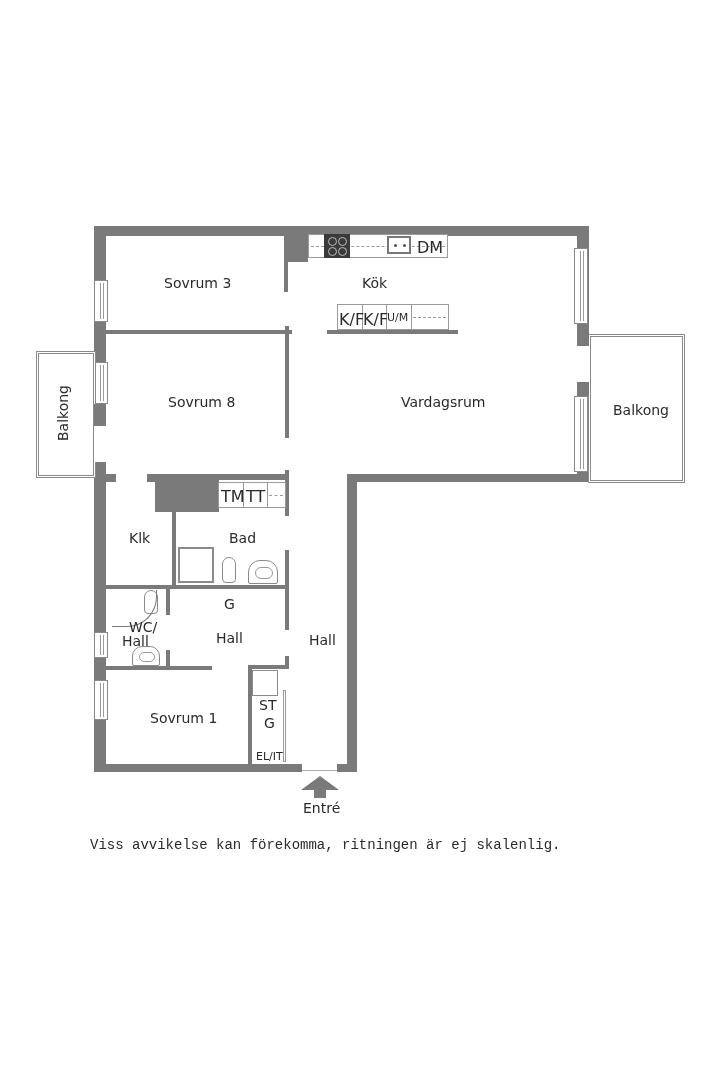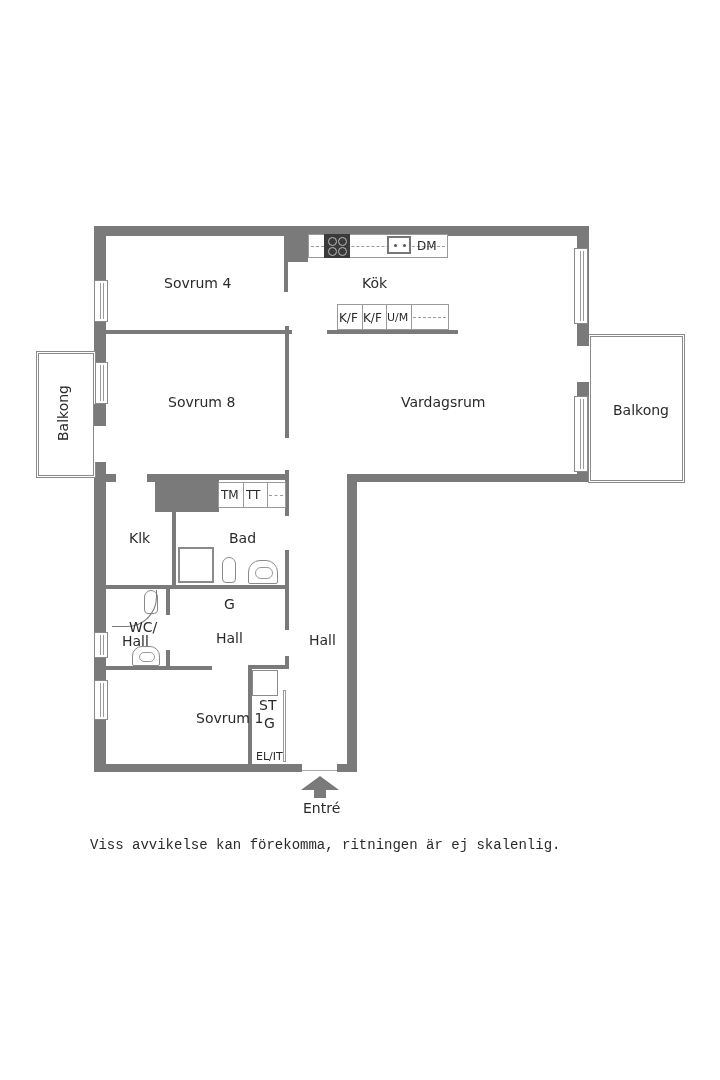--- a/index.html
+++ b/index.html
@@ -1,20 +1,20 @@
 <!DOCTYPE html>
 <html><head>
 <meta charset="utf-8">
 <style>
   html, body { margin: 0; padding: 0; background: #ffffff; }
   body { width: 720px; height: 1080px; position: relative; overflow: hidden;
          font-family: "DejaVu Sans", "Liberation Sans", sans-serif; color: #2a2a2a; }
   .w { position: absolute; background: #7a7a7a; }
   .lbl { position: absolute; font-size: 14px; color: #2a2a2a; white-space: nowrap; line-height: 1; }
-  .small { font-size: 12px; }
+  .small { font-size: 16px; }
   .win { position: absolute; background: #fff; border: 1px solid #8a8a8a; box-sizing: border-box; }
   .win::after { content: ""; position: absolute; left: 50%; top: 2px; bottom: 2px; width: 2px; margin-left: -1px;
                 border-left: 1px solid #9a9a9a; border-right: 1px solid #9a9a9a; }
   .balc { position: absolute; border: 3px double #8a8a8a; box-sizing: border-box; background: #fff; }
   .counter { position: absolute; border: 1px solid #9a9a9a; background: #fff; box-sizing: border-box; }
   .dash { position: absolute; height: 0; border-top: 1px dashed #9a9a9a; }
   .cell { position: absolute; border-left: 1px solid #9a9a9a; top: 0; bottom: 0; }
   .fix { position: absolute; border: 1px solid #8a8a8a; background: #fff; box-sizing: border-box; }
 </style>
 </head>
@@ -117,32 +117,32 @@
   <div style="position:absolute;left:112px;top:590px;width:44px;height:36px;border-right:1px solid #777;border-bottom:1px solid #777;border-radius:0 0 30px 0;"></div>
 
   <div class="fix" style="left:252px;top:670px;width:26px;height:26px;"></div>
   <div style="position:absolute;left:283px;top:690px;width:3px;height:72px;border:1px solid #999;box-sizing:border-box;"></div>
 
   <div style="position:absolute;left:302px;top:770px;width:35px;height:1px;background:#aaa;"></div>
   <div style="position:absolute;left:301px;top:776px;width:0;height:0;border-left:19px solid transparent;border-right:19px solid transparent;border-bottom:14px solid #7a7a7a;"></div>
   <div style="position:absolute;left:314px;top:790px;width:12px;height:8px;background:#7a7a7a;"></div>
   <span class="lbl" style="left:303px;top:801px;">Entré</span>
 
-  <span class="lbl" style="left:164px;top:276px;">Sovrum 4</span>
+  <span class="lbl" style="left:164px;top:276px;">Sovrum 3</span>
   <span class="lbl" style="left:362px;top:276px;">Kök</span>
   <span class="lbl" style="left:168px;top:395px;">Sovrum 8</span>
   <span class="lbl" style="left:401px;top:395px;">Vardagsrum</span>
   <span class="lbl" style="left:35px;top:406px;transform:rotate(-90deg);">Balkong</span>
   <span class="lbl" style="left:613px;top:403px;">Balkong</span>
   <span class="lbl" style="left:129px;top:531px;">Klk</span>
   <span class="lbl" style="left:229px;top:531px;text-align:right;">Bad</span>
   <span class="lbl" style="left:224px;top:597px;">G</span>
   <span class="lbl" style="left:129px;top:620px;">WC/</span>
   <span class="lbl" style="left:122px;top:634px;">Hall</span>
   <span class="lbl" style="left:216px;top:631px;">Hall</span>
   <span class="lbl" style="left:309px;top:633px;">Hall</span>
-  <span class="lbl" style="left:150px;top:711px;margin-left:46px;">Sovrum 1</span>
+  <span class="lbl" style="left:150px;top:711px;">Sovrum 1</span>
   <span class="lbl" style="left:259px;top:698px;">ST</span>
   <span class="lbl" style="left:264px;top:716px;">G</span>
   <span class="lbl small" style="left:256px;top:751px;font-size:11px;">EL/IT</span>
 
   <span class="lbl" style="left:90px;top:838px;font-family:Liberation Mono, monospace;">Viss avvikelse kan förekomma, ritningen är ej skalenlig.</span>
 </div>
 
 </body></html>

